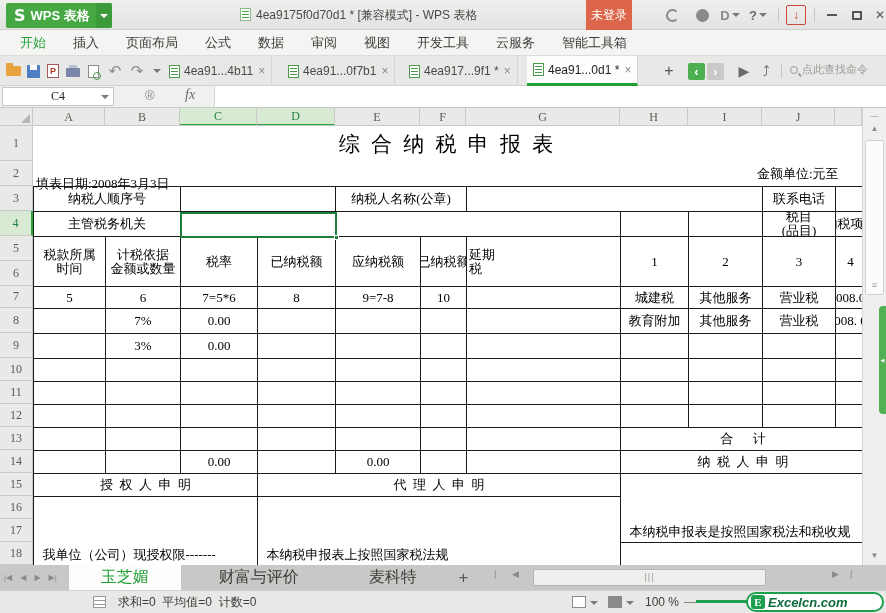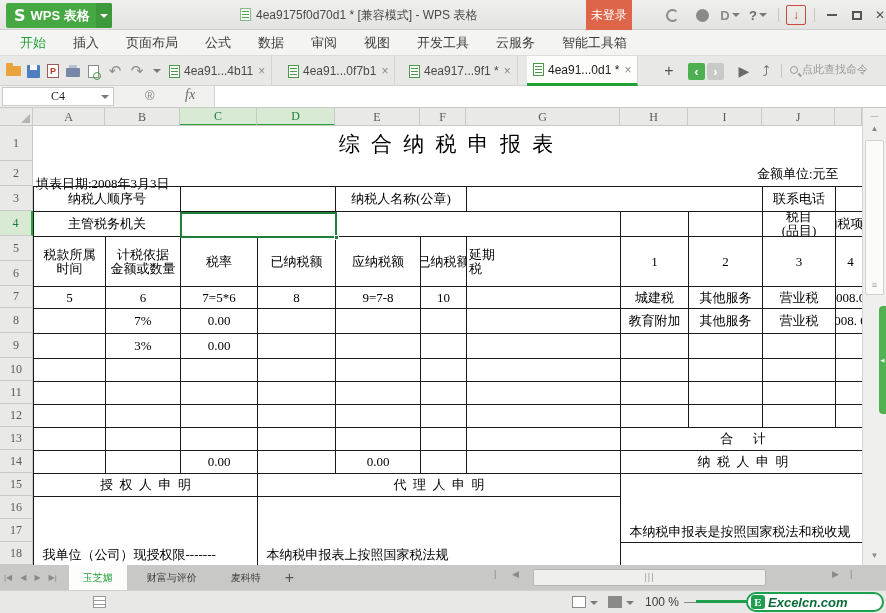--- a/index.html
+++ b/index.html
@@ -128,21 +128,21 @@
   .vthumb{position:absolute;left:2px;top:32px;width:19px;height:155px;background:#fbfbfa;
           border:1px solid #d0d0ce;border-radius:2px}
   .vthumb span{position:absolute;left:0;right:0;bottom:4px;text-align:center;color:#9a9a98;font-size:9px}
   .sidehandle{position:absolute;left:879px;top:306px;width:7px;height:108px;background:#52b152;
               border-radius:4px 0 0 4px;display:flex;align-items:center;justify-content:center;
               color:#fff;font-size:5px}
   
   .tabbar{position:absolute;left:0;top:565px;width:886px;height:25px;background:#c8c8c6;
           display:flex;align-items:center}
   .tnav{color:#8a8a88;font-size:8px;padding:0 4px}
-  .stab{height:25px;display:flex;align-items:center;padding:0 14px;font-size:10px;color:#3c3c3a}
+  .stab{height:25px;display:flex;align-items:center;padding:0 32px;font-size:16px;color:#3c3c3a}
   .stab.active{background:#fdfdfc;color:#21a037}
   .addtab{font-size:16px;color:#555;padding:0 10px}
   .hthumb{position:absolute;left:533px;top:569px;width:233px;height:17px;background:#efefed;
           border:1px solid #b5b5b3;border-radius:2px;text-align:center;line-height:15px;
           color:#9a9a98;font-size:9px;letter-spacing:1px}
   .hsb{position:absolute;top:569px;color:#8a8a88;font-size:9px}
   
   .statusbar{position:absolute;left:0;top:590px;width:886px;height:23px;background:#e8e8e6;
              border-top:1px solid #cfcfcd}
   .stat-ic{position:absolute;left:93px;top:5px;width:13px;height:12px;border:1px solid #9a9a98;
@@ -482,20 +482,21 @@
   <span class="addtab">+</span>
 </div>
 <span class="hsb" style="left:494px">|</span>
 <span class="hsb" style="left:512px">◀</span>
 <div class="hthumb"><span>|||</span></div>
 <span class="hsb" style="left:832px">▶</span>
 <span class="hsb" style="left:850px">|</span>
 
 <div class="statusbar">
   <span class="stat-ic"></span>
+  <span class="stats">求和=0  平均值=0  计数=0</span>
   <span class="view-ic" style="left:572px"></span>
   <span class="caret gray abs" style="left:590px;top:10px"></span>
   <span class="view-ic dark" style="left:608px"></span>
   <span class="caret gray abs" style="left:626px;top:10px"></span>
   <span class="zoomtxt">100 %</span>
   <span class="zminus">—</span>
 </div>
 <div class="wm-line"></div>
 <div class="wm-pill">
   <span class="wm-e">E</span>

